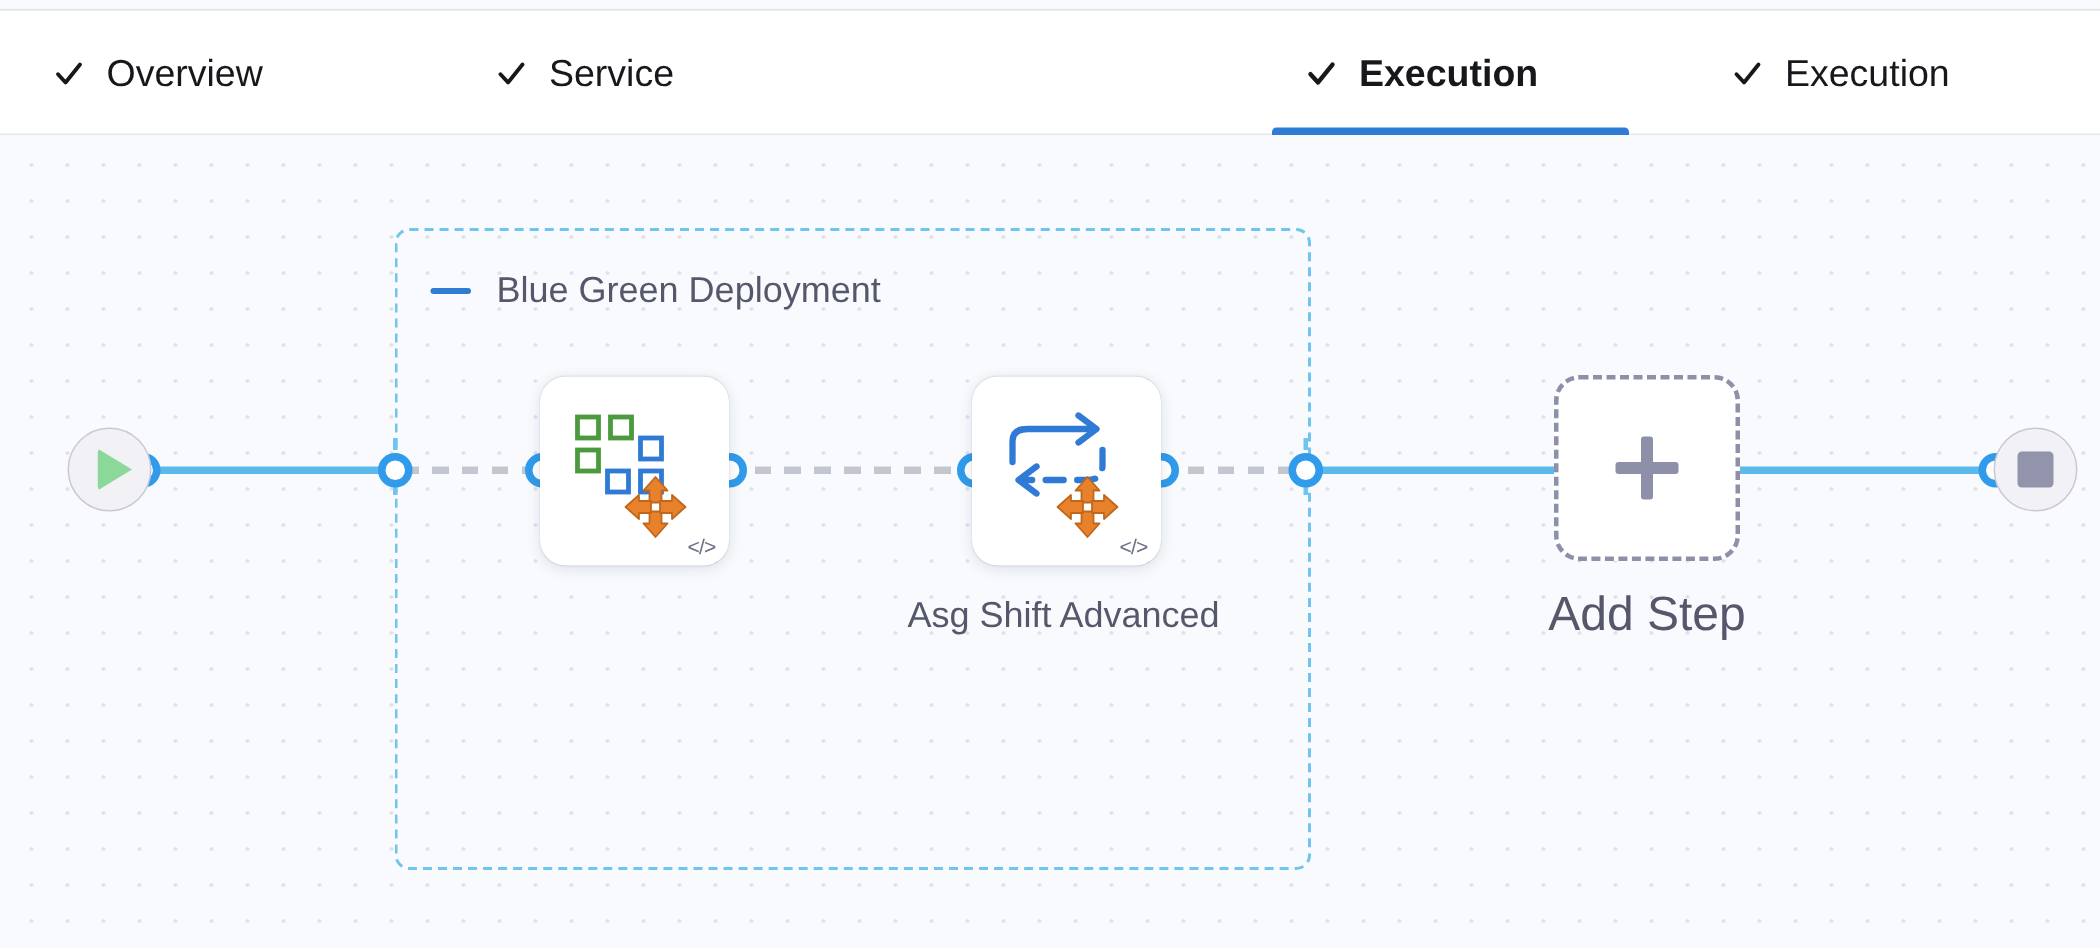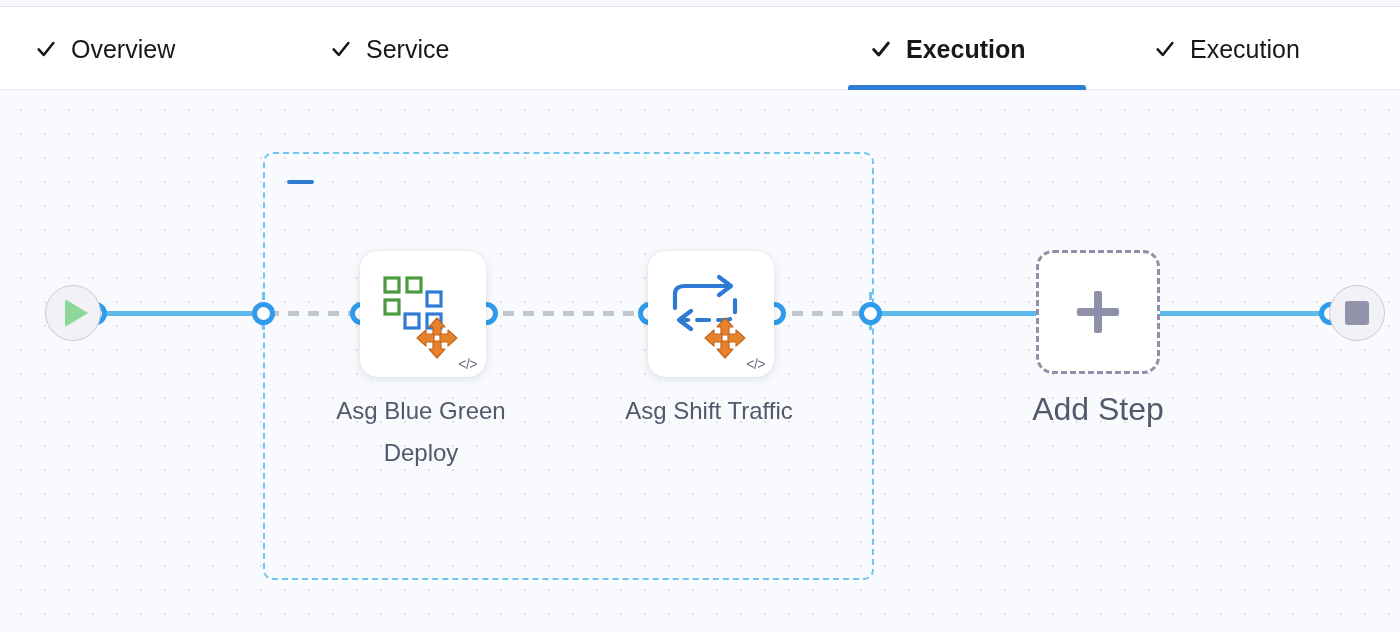--- a/index.html
+++ b/index.html
@@ -249,20 +249,21 @@
     </div>
 
     <div class="tab-underline" style="left:848px;width:238px"></div>
   </div>
 
   <div class="canvas">
 
     <div class="stage-group">
       <div class="stage-group-header">
         <span class="collapse-icon"></span>
+        <span class="stage-group-title">Blue Green Deployment</span>
       </div>
     </div>
 
     <div class="links">
       <div class="line solid" style="left:93px;  width:175px;"></div>
       <div class="line dashed" style="left:268px; width:98px;"></div>
       <div class="line dashed" style="left:483px; width:170px;"></div>
       <div class="line dashed" style="left:772px; width:102px;"></div>
       <div class="line solid" style="left:870px; width:172px;"></div>
       <div class="line solid" style="left:1155px; width:180px;"></div>
@@ -297,40 +298,39 @@
 
         <g fill="#e8812c" stroke="#c1671d" stroke-width="1.2" stroke-linejoin="round">
           <path d="M62 52 L70 61 L66 61 L66 69 L58 69 L58 61 L54 61 Z"></path>
           <path d="M62 92 L54 83 L58 83 L58 75 L66 75 L66 83 L70 83 Z"></path>
           <path d="M42 72 L51 64 L51 68 L59 68 L59 76 L51 76 L51 80 Z"></path>
           <path d="M82 72 L73 80 L73 76 L65 76 L65 68 L73 68 L73 64 Z"></path>
         </g>
       </svg>
       <span class="code-glyph">&lt;/&gt;</span>
     </div>
-    <div class="step-label" style="left:318px;width:206px;">Asg Blue Green Deploy</div>
 
     <div class="step-node" style="left:648px;">
       <svg class="step-icon" viewBox="0 0 96 96">
 
         <path d="M12 42 L12 28 Q12 20 22 20 L64 20" fill="none" stroke="#2f7ad4" stroke-width="4.2" stroke-linecap="round"></path>
         <path d="M56 11 L68 20 L56 29" fill="none" stroke="#2f7ad4" stroke-width="4.2" stroke-linecap="round" stroke-linejoin="round"></path>
         <path d="M72 34 L72 44 Q72 54 62 54 L20 54" fill="none" stroke="#2f7ad4" stroke-width="4.2" stroke-linecap="round" stroke-dasharray="12 9"></path>
         <path d="M28 45 L16 54 L28 63" fill="none" stroke="#2f7ad4" stroke-width="4.2" stroke-linecap="round" stroke-linejoin="round"></path>
 
         <g fill="#e8812c" stroke="#c1671d" stroke-width="1.2" stroke-linejoin="round">
           <path d="M62 52 L70 61 L66 61 L66 69 L58 69 L58 61 L54 61 Z"></path>
           <path d="M62 92 L54 83 L58 83 L58 75 L66 75 L66 83 L70 83 Z"></path>
           <path d="M42 72 L51 64 L51 68 L59 68 L59 76 L51 76 L51 80 Z"></path>
           <path d="M82 72 L73 80 L73 76 L65 76 L65 68 L73 68 L73 64 Z"></path>
         </g>
       </svg>
       <span class="code-glyph">&lt;/&gt;</span>
     </div>
-    <div class="step-label" style="left:598px;width:222px;">Asg Shift Traffic</div>
+    <div class="step-label" style="left:598px;width:222px;">Asg Shift Advanced</div>
 
     <div class="add-step-box">
       <span class="plus"></span>
     </div>
     <div class="add-step-label">Add Step</div>
 
     <div class="terminal" style="left:1329px;">
       <span class="stop-sq"></span>
     </div>
 

